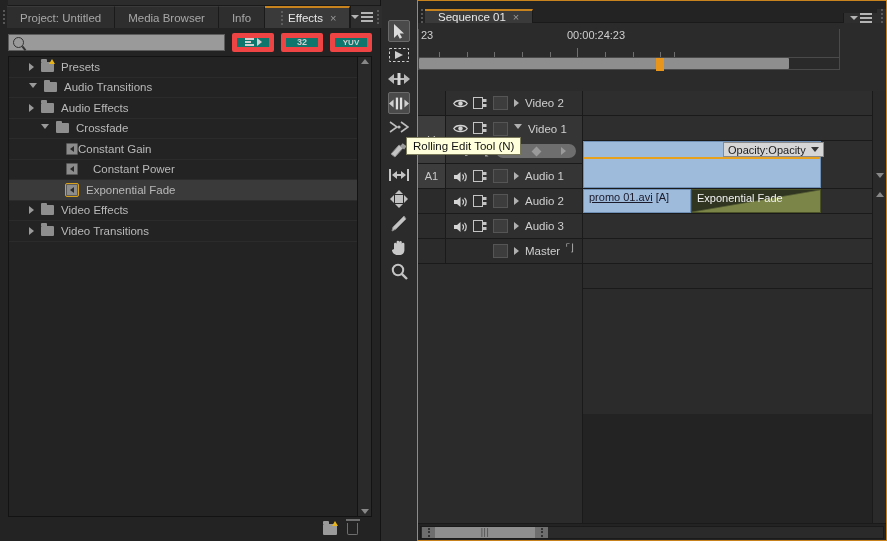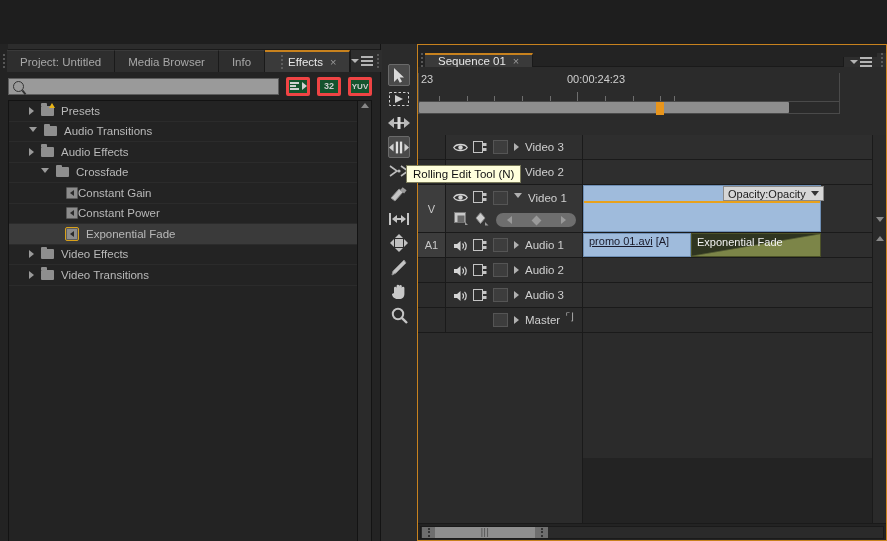--- a/index.html
+++ b/index.html
@@ -5,21 +5,21 @@
   * { box-sizing: border-box; margin:0; padding:0; }
   body {
     width: 887px; height: 541px;
     background: #1e1e1e;
     font-family: "Liberation Sans", sans-serif;
     font-size: 11px;
     color: #c8c8c8;
     overflow: hidden;
     position: relative;
   }
-  .app { position:absolute; inset:0; display:flex;margin-top:44px; }
+  .app { position:absolute; inset:0; display:flex; }
 
   
   .left-panel { width: 380px; height: 541px; background:#232323; position:relative; display:flex; flex-direction:column; }
   .top-strip { height: 6px; background:#2c2c2c; border-bottom:1px solid #1a1a1a; margin-left:8px; }
   .tabbar { height: 22px; background:#232323; display:flex; align-items:stretch; position:relative; }
   .grip { width:7px; display:flex; flex-direction:column; justify-content:center; align-items:center; gap:2px; flex:none; }
   .grip i { display:block; width:2px; height:2px; background:#6a6a6a; border-radius:50%; }
   .tab {
     padding: 0 13px; display:flex; align-items:center; justify-content:center;
     background:#2e2e2e; color:#a8a8a8; font-size:11.5px;
@@ -37,21 +37,21 @@
 
   
   .searchrow { height:28px; background:#232323; display:flex; align-items:center; padding:0 8px; gap:7px; }
   .searchbox {
     flex:1; height:17px; background:#9a9a9a; border:1px solid #5c5c5c;
     display:flex; align-items:center; padding-left:4px; position:relative;
   }
   .mag { width:11px;height:11px; border:1.6px solid #333; border-radius:50%; position:relative; flex:none;}
   .mag::after { content:''; position:absolute; width:1.6px;height:5px;background:#333; right:-2px; bottom:-4px; transform:rotate(-40deg); }
   .search-input { border:0; background:transparent; outline:none; flex:1; font-size:11px; color:#1a1a1a; height:15px; font-family:"Liberation Sans",sans-serif; }
-  .ibtn { width:24px;height:19px; background:#14532d; border:3px solid #ef4444; border-radius:2px; display:flex;align-items:center;justify-content:center; font-size:9px; color:#cfcfcf; font-weight:bold; }
+  .ibtn { width:42px;height:19px; background:#0f766e; border:5px solid #ef4444; border-radius:2px; display:flex;align-items:center;justify-content:center; font-size:9px; color:#cfcfcf; font-weight:bold; }
   .ibtn.a { gap:2px; }
   .ebars { display:flex; flex-direction:column; gap:1.5px; }
   .ebars span{display:block;height:1.5px;background:#d0d0d0;}
   .ebars span:nth-child(1){width:9px;}
   .ebars span:nth-child(2){width:6px;}
   .ebars span:nth-child(3){width:9px;}
   .eplay{width:0;height:0;border-top:4px solid transparent;border-bottom:4px solid transparent;border-left:5px solid #d0d0d0;margin-left:1px;}
 
   
   .tree-wrap { flex:1; margin:0 8px 0 8px; background:#232323; border:1px solid #131313; display:flex; overflow:hidden; }
@@ -250,21 +250,21 @@
           <span class="arw down"></span>
           <span class="folder"></span>
           <span>Crossfade</span>
         </div>
 
         <div class="row" style="padding-left:57px; gap:0">
           <span class="aico"></span>
           <span>Constant Gain</span>
         </div>
 
-        <div class="row" style="padding-left:57px; gap:0">
+        <div class="row" style="padding-left:57px; gap:15px">
           <span class="aico"></span>
           <span>Constant Power</span>
         </div>
 
         <div class="row sel" style="padding-left:57px; gap:8px">
           <span class="aico hl"></span>
           <span>Exponential Fade</span>
         </div>
 
         <div class="row" style="padding-left:20px; gap:7px">
@@ -434,41 +434,20 @@
           <span class="playhead" style="left:237px"></span>
         </div>
       </div>
       <div style="width:23px"></div>
     </div>
 
     <div class="tracks">
 
       <div class="hdrcol">
 
-        <div class="trk-hdr dim" style="height:25px">
-          <span class="srcbox empty"></span>
-          <span class="hdr-inner">
-            <span class="hdr-line">
-              <span class="eye">
-                  <svg width="15" height="11" viewBox="0 0 15 11">
-                    <path d="M0.8 5.5 C3 1.5 12 1.5 14.2 5.5 C12 9.5 3 9.5 0.8 5.5 z" fill="none" stroke="#d4d4d4" stroke-width="1.3"></path>
-                    <circle cx="7.5" cy="5.5" r="2.2" fill="#d4d4d4"></circle>
-                  </svg>
-                </span>
-              <span class="lockicon"><svg width="14" height="12" viewBox="0 0 14 12">
-                    <rect x="0.5" y="0.5" width="9" height="11" fill="none" stroke="#c4c4c4"></rect>
-                    <rect x="9.5" y="2" width="4" height="3" fill="#c4c4c4"></rect>
-                    <rect x="9.5" y="7" width="4" height="3" fill="#c4c4c4"></rect>
-                  </svg></span>
-              <span class="swatch"></span>
-              <span class="ctri"></span>
-              <span class="tname">Video 3</span>
-            </span>
-          </span>
-        </div>
 
         <div class="trk-hdr dim" style="height:25px">
           <span class="srcbox empty"></span>
           <span class="hdr-inner">
             <span class="hdr-line">
               <span class="eye">
                   <svg width="15" height="11" viewBox="0 0 15 11">
                     <path d="M0.8 5.5 C3 1.5 12 1.5 14.2 5.5 C12 9.5 3 9.5 0.8 5.5 z" fill="none" stroke="#d4d4d4" stroke-width="1.3"></path>
                     <circle cx="7.5" cy="5.5" r="2.2" fill="#d4d4d4"></circle>
                   </svg>
@@ -659,15 +638,15 @@
                 <i></i>
                 <i></i>
                 <i></i>
               </span>
             </span>
         </div>
       </div>
     </div>
   </div>
 
-  <div class="tooltip" style="left:406px; top:121px">Rolling Edit Tool (N)</div>
+  <div class="tooltip" style="left:406px; top:137px">Rolling Edit Tool (N)</div>
 
 </div>
 
 </body></html>

